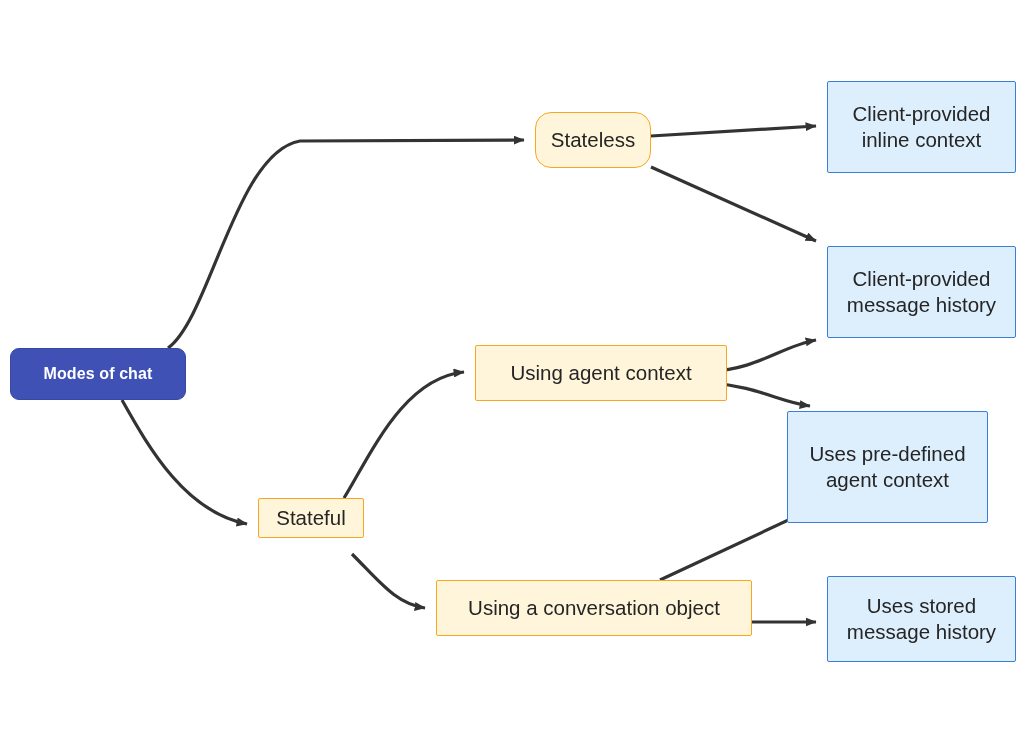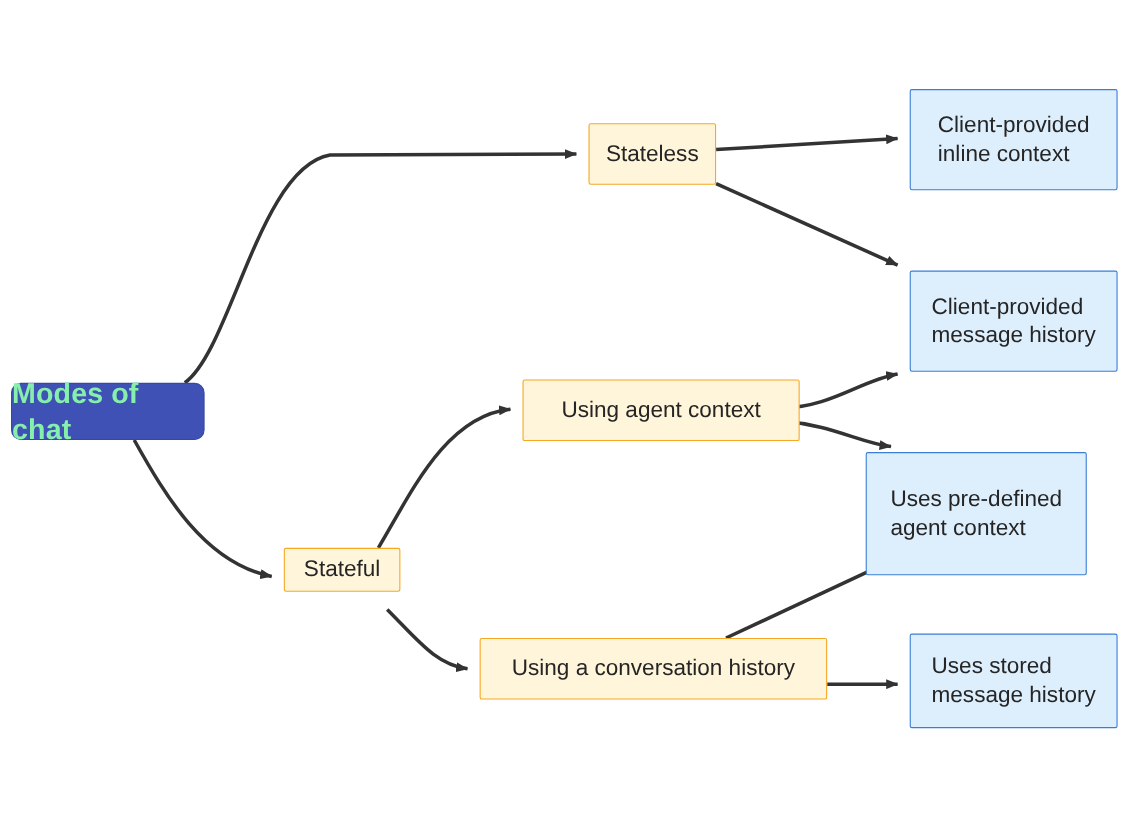--- a/index.html
+++ b/index.html
@@ -41,33 +41,33 @@
     stroke-linejoin: round;
   }
 
   
   .node {
     position: absolute;
     box-sizing: border-box;
     display: flex;
     align-items: center;
     justify-content: center;
-    text-align: left;
+    text-align: center;
     line-height: 1.28;
     white-space: pre-line;
     z-index: 2;
   }
 
   .node-root {
     background: #3f51b5;
     border: 1.3px solid #3647a4;
     border-radius: 9px;
-    color: #86efac;
+    color: #ffffff;
     font-weight: bold;
-    font-size: 26px;
+    font-size: 16px;
     letter-spacing: .1px;
   }
 
   .node-mid {
     background: #fff5da;
     border: 1.7px solid #f7a823;
     border-radius: 2px;
     color: #252525;
     font-size: 20.5px;
   }
@@ -100,24 +100,24 @@
         <path class="edge-path" d="M 352,554 C 380,582 396,604 425,608" marker-end="url(#arrowhead)" stroke="#333333"></path>
         <path class="edge-path" d="M 711,371 C 756,370 782,346 816,340" marker-end="url(#arrowhead)" stroke="#333333"></path>
         <path class="edge-path" d="M 711,383 C 756,386 780,402 810,406" marker-end="url(#arrowhead)" stroke="#333333"></path>
         <path class="edge-path" d="M 660,580 L 812,509" marker-end="url(#arrowhead)" stroke="#333333"></path>
         <path class="edge-path" d="M 752,622 L 816,622" marker-end="url(#arrowhead)" stroke="#333333"></path>
       </g>
   </svg>
 
   <div id="nodes-layer">
       <div class="node node-root" style="left: 10px; top: 348px; width: 176px; height: 52px;">Modes of chat</div>
-      <div class="node node-mid" style="left: 535px; top: 112px; width: 116px; height: 56px;">Stateless</div>
+      <div class="node node-mid" style="left: 535px; top: 112px; width: 116px; height: 56px; border-radius: 16px;">Stateless</div>
       <div class="node node-mid" style="left: 258px; top: 498px; width: 106px; height: 40px;">Stateful</div>
       <div class="node node-mid" style="left: 475px; top: 345px; width: 252px; height: 56px;">Using agent context</div>
-      <div class="node node-mid" style="left: 436px; top: 580px; width: 316px; height: 56px;">Using a conversation history</div>
+      <div class="node node-mid" style="left: 436px; top: 580px; width: 316px; height: 56px;">Using a conversation object</div>
       <div class="node node-leaf" style="left: 827px; top: 81px; width: 189px; height: 92px;">Client-provided
 inline context</div>
       <div class="node node-leaf" style="left: 827px; top: 246px; width: 189px; height: 92px;">Client-provided
 message history</div>
       <div class="node node-leaf" style="left: 787px; top: 411px; width: 201px; height: 112px;">Uses pre-defined
 agent context</div>
       <div class="node node-leaf" style="left: 827px; top: 576px; width: 189px; height: 86px;">Uses stored
 message history</div>
     </div>
 

